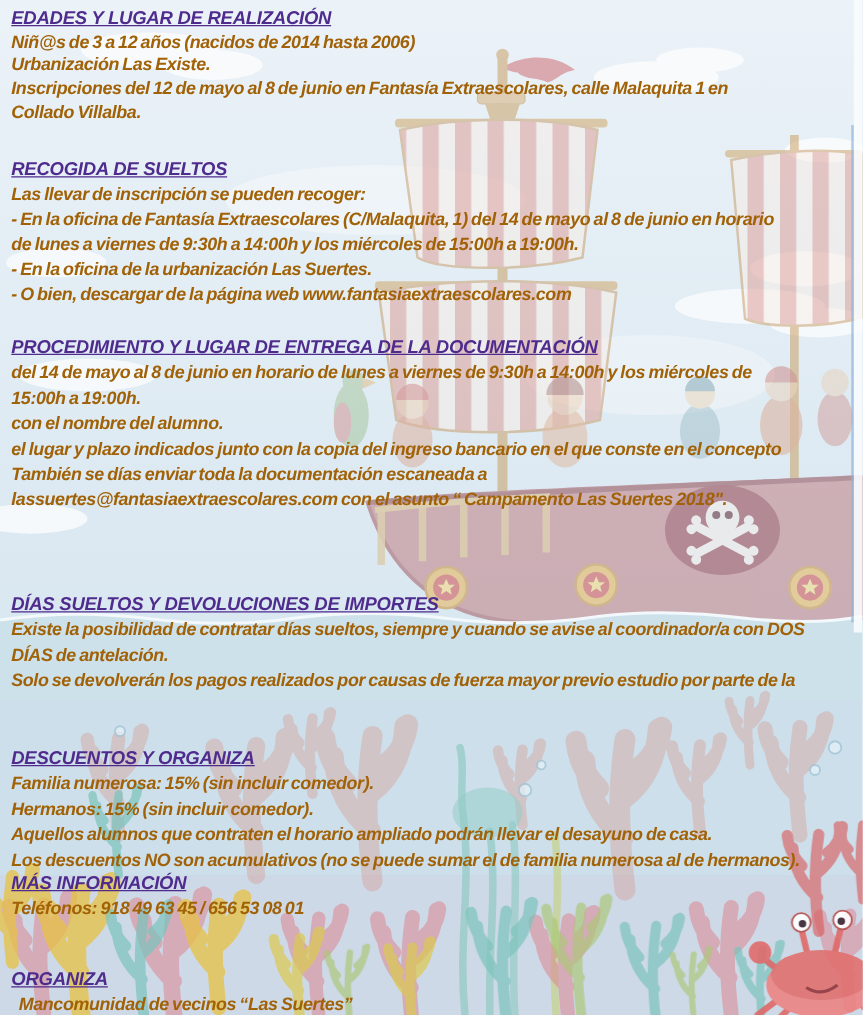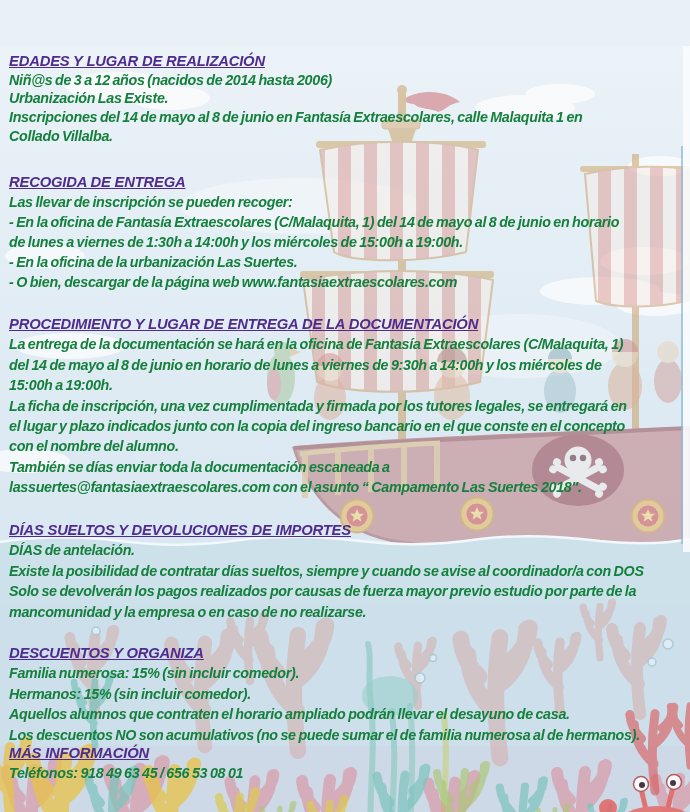--- a/index.html
+++ b/index.html
@@ -1,30 +1,30 @@
 <!DOCTYPE html>
 <html><head>
 <meta charset="utf-8">
 <style>
   html,body{margin:0;padding:0;}
   body{
     width:690px;height:812px;overflow:hidden;position:relative;
     font-family:"Liberation Sans",sans-serif;background:#e9f1f7;
   }
-  .page{position:absolute;inset:0;width:690px;height:675px;margin-top:46px;}
+  .page{position:absolute;inset:0;width:690px;height:675px;}
   .bg{position:absolute;left:0;top:0;z-index:1;}
   .text-layer{position:absolute;inset:0;z-index:2;}
   .sec{position:absolute;left:9px;width:680px;}
   .hd{
     margin:0;font-size:14.8px;font-weight:bold;font-style:italic;
     color:#4f2b8e;text-decoration:underline;letter-spacing:-0.2px;
     line-height:20.4px;white-space:nowrap;
   }
   .ln{
-    font-size:14.3px;font-weight:bold;font-style:italic;color:#15803d;
+    font-size:14.3px;font-weight:bold;font-style:italic;color:#a16207;
     white-space:nowrap;letter-spacing:-0.3px;word-spacing:-1px;line-height:20.4px;
   }
   .sec-s1 .hd,.sec-s1 .ln{line-height:18.7px;}
   .sec-s2 .hd,.sec-s2 .ln{line-height:20.1px;}
   .indent{padding-left:6px;}
 </style>
 </head>
 <body>
 
 <div class="page">
@@ -237,51 +237,48 @@
       <line x1="682" y1="100" x2="682" y2="498" stroke="#8fb6da" stroke-width="2" opacity="0.7"></line>
     </g>
   </svg>
 
   <main class="text-layer">
 
     <section class="sec sec-s1" style="top:6px">
       <h2 class="hd">EDADES Y LUGAR DE REALIZACIÓN</h2>
       <div class="ln">Niñ@s de 3 a 12 años (nacidos de 2014 hasta 2006)</div>
       <div class="ln">Urbanización Las Existe.</div>
-      <div class="ln">Inscripciones del 14 de mayo al 8 de junio en Fantasía Extraescolares, calle Malaquita 1 en</div>
+      <div class="ln">Inscripciones del 12 de mayo al 8 de junio en Fantasía Extraescolares, calle Malaquita 1 en</div>
       <div class="ln">Collado Villalba.</div>
     </section>
 
     <section class="sec sec-s2" style="top:126px">
-      <h2 class="hd">RECOGIDA DE ENTREGA</h2>
+      <h2 class="hd">RECOGIDA DE SUELTOS</h2>
       <div class="ln">Las llevar de inscripción se pueden recoger:</div>
       <div class="ln">- En la oficina de Fantasía Extraescolares (C/Malaquita, 1) del 14 de mayo al 8 de junio en horario</div>
-      <div class="ln">de lunes a viernes de 1:30h a 14:00h y los miércoles de 15:00h a 19:00h.</div>
+      <div class="ln">de lunes a viernes de 9:30h a 14:00h y los miércoles de 15:00h a 19:00h.</div>
       <div class="ln">- En la oficina de la urbanización Las Suertes.</div>
       <div class="ln">- O bien, descargar de la página web www.fantasiaextraescolares.com</div>
     </section>
 
     <section class="sec" style="top:268px">
       <h2 class="hd">PROCEDIMIENTO Y LUGAR DE ENTREGA DE LA DOCUMENTACIÓN</h2>
-      <div class="ln">La entrega de la documentación se hará en la oficina de Fantasía Extraescolares (C/Malaquita, 1)</div>
       <div class="ln">del 14 de mayo al 8 de junio en horario de lunes a viernes de 9:30h a 14:00h y los miércoles de</div>
       <div class="ln">15:00h a 19:00h.</div>
-      <div class="ln">La ficha de inscripción, una vez cumplimentada y firmada por los tutores legales, se entregará en</div>
+      <div class="ln">con el nombre del alumno.</div>
       <div class="ln">el lugar y plazo indicados junto con la copia del ingreso bancario en el que conste en el concepto</div>
-      <div class="ln">con el nombre del alumno.</div>
       <div class="ln">También se días enviar toda la documentación escaneada a</div>
       <div class="ln">lassuertes@fantasiaextraescolares.com con el asunto “ Campamento Las Suertes 2018".</div>
     </section>
 
     <section class="sec" style="top:474px">
       <h2 class="hd">DÍAS SUELTOS Y DEVOLUCIONES DE IMPORTES</h2>
+      <div class="ln">Existe la posibilidad de contratar días sueltos, siempre y cuando se avise al coordinador/a con DOS</div>
       <div class="ln">DÍAS de antelación.</div>
-      <div class="ln">Existe la posibilidad de contratar días sueltos, siempre y cuando se avise al coordinador/a con DOS</div>
       <div class="ln">Solo se devolverán los pagos realizados por causas de fuerza mayor previo estudio por parte de la</div>
-      <div class="ln">mancomunidad y la empresa o en caso de no realizarse.</div>
     </section>
 
     <section class="sec" style="top:597px">
       <h2 class="hd">DESCUENTOS Y ORGANIZA</h2>
       <div class="ln">Familia numerosa: 15% (sin incluir comedor).</div>
       <div class="ln">Hermanos: 15% (sin incluir comedor).</div>
       <div class="ln">Aquellos alumnos que contraten el horario ampliado podrán llevar el desayuno de casa.</div>
       <div class="ln">Los descuentos NO son acumulativos (no se puede sumar el de familia numerosa al de hermanos).</div>
     </section>
 

